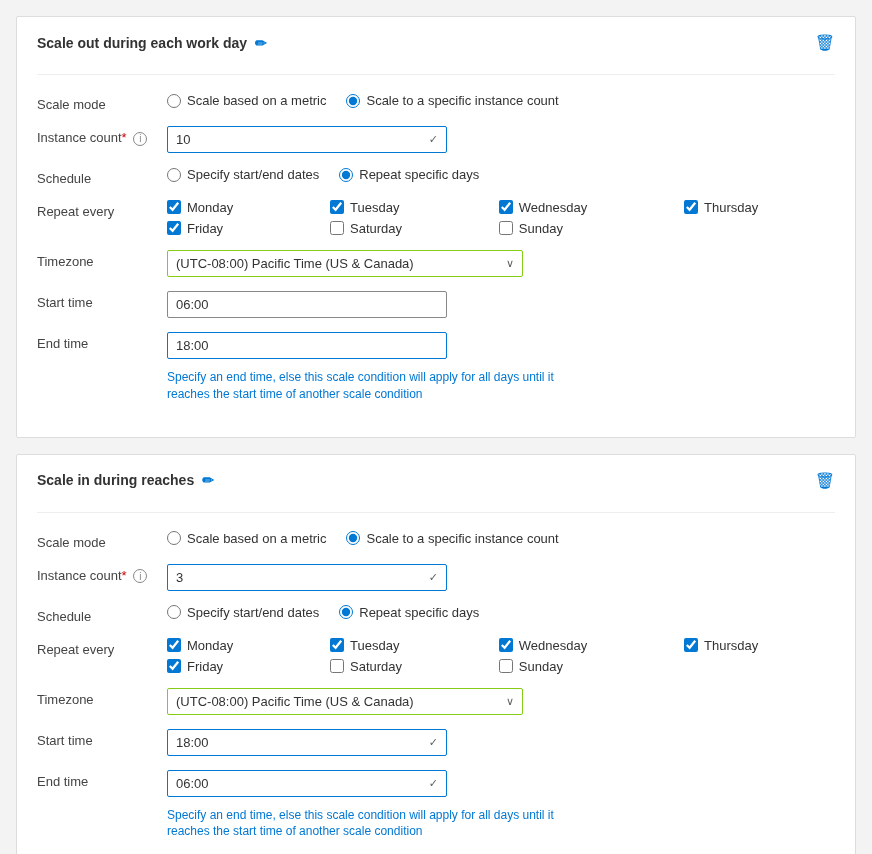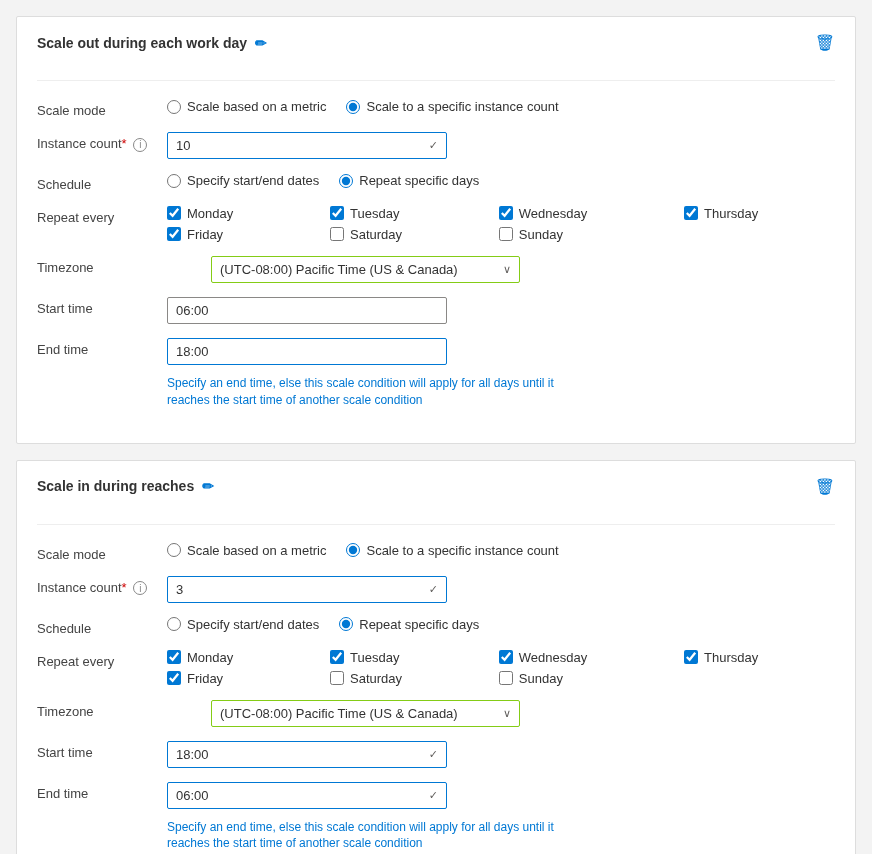--- a/index.html
+++ b/index.html
@@ -16,21 +16,21 @@
       border-radius: 2px;
       margin-bottom: 16px;
       padding: 16px 20px 20px 20px;
     }
     .card-header {
       display: flex;
       align-items: center;
       justify-content: space-between;
       margin-bottom: 18px;
       border-bottom: 1px solid #eee;
-      padding-bottom: 28px;
+      padding-bottom: 22px;
     }
     .card-title {
       font-size: 14px;
       font-weight: 600;
       color: #333;
       display: flex;
       align-items: center;
       gap: 8px;
     }
     .edit-icon {
@@ -87,22 +87,21 @@
       font-size: 13px;
       color: #333;
       background: #fff;
       width: 280px;
       display: flex;
       align-items: center;
       justify-content: space-between;
       cursor: pointer;
     }
     .select-input.wide {
-      width: 309px;
-      margin-left: 44px;
+      width: 356px;
     }
     .select-input .chevron {
       color: #605e5c;
       font-size: 11px;
     }
     .text-input {
       border: 1px solid #8a8886;
       border-radius: 2px;
       padding: 5px 8px;
       font-size: 13px;

